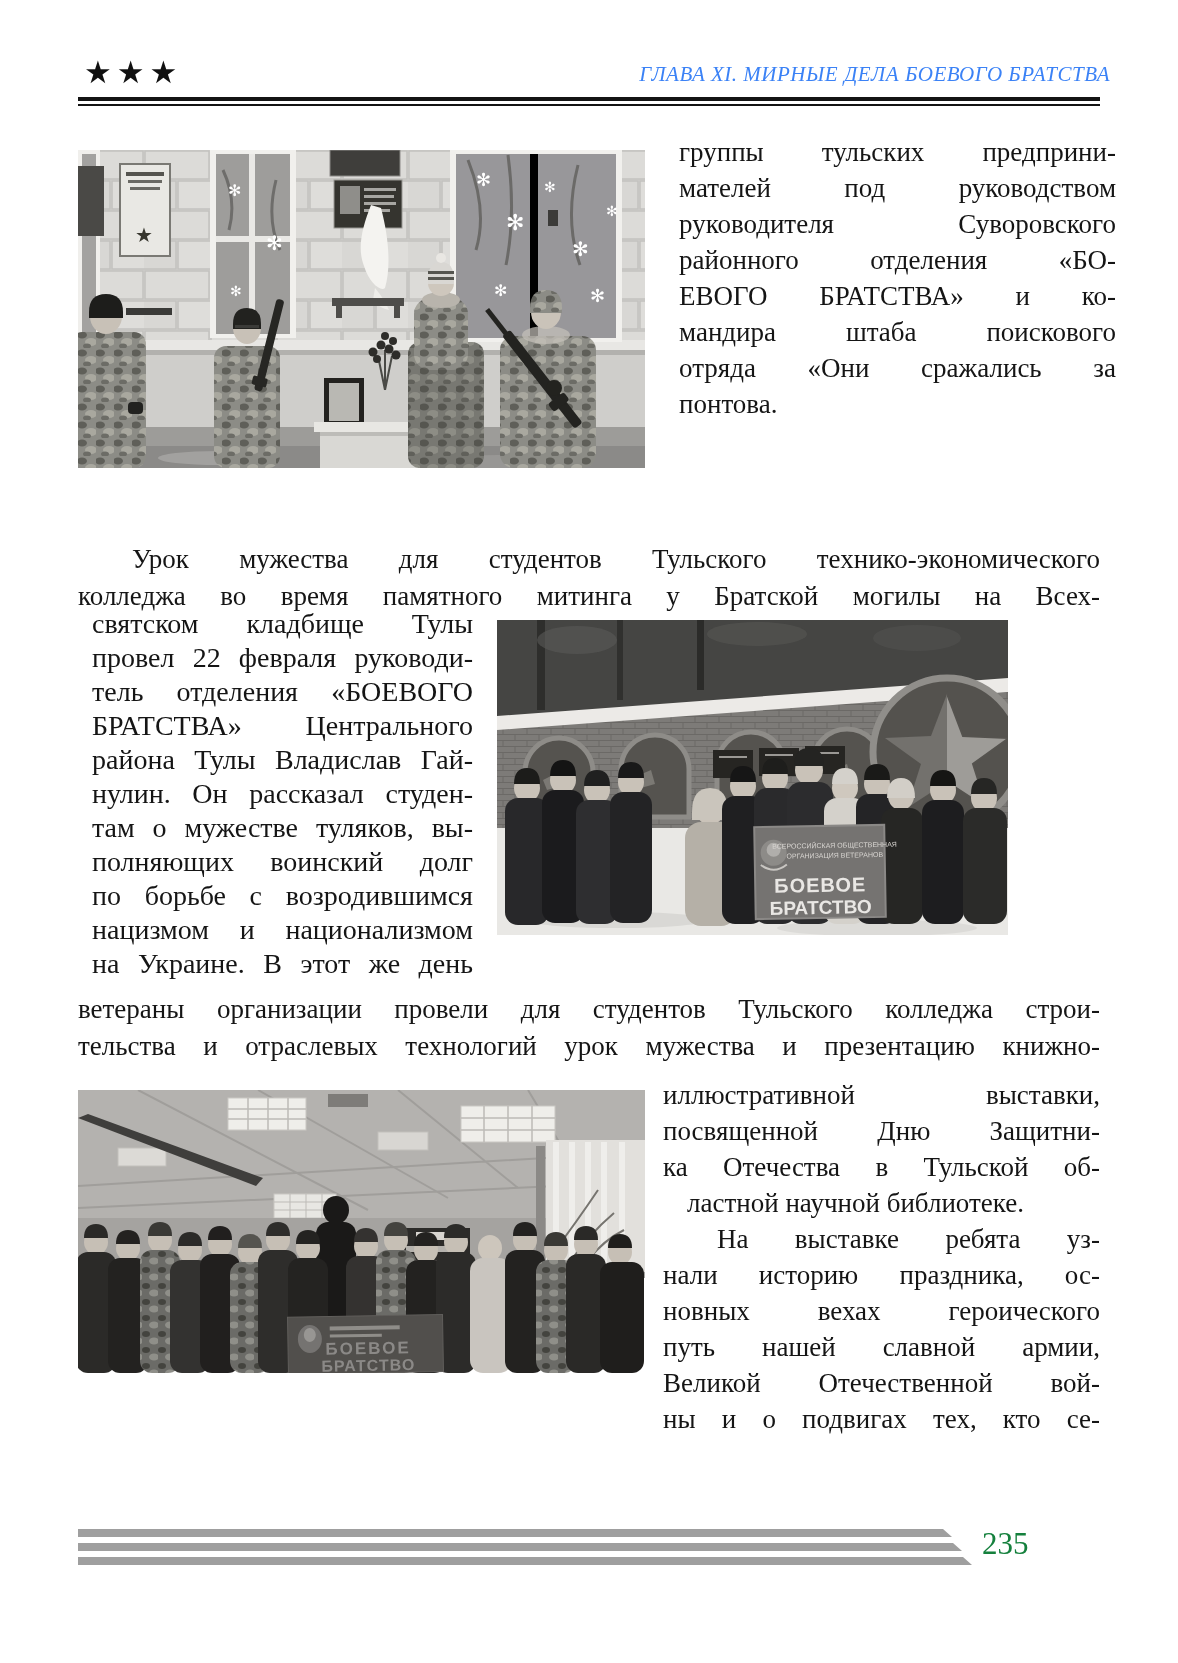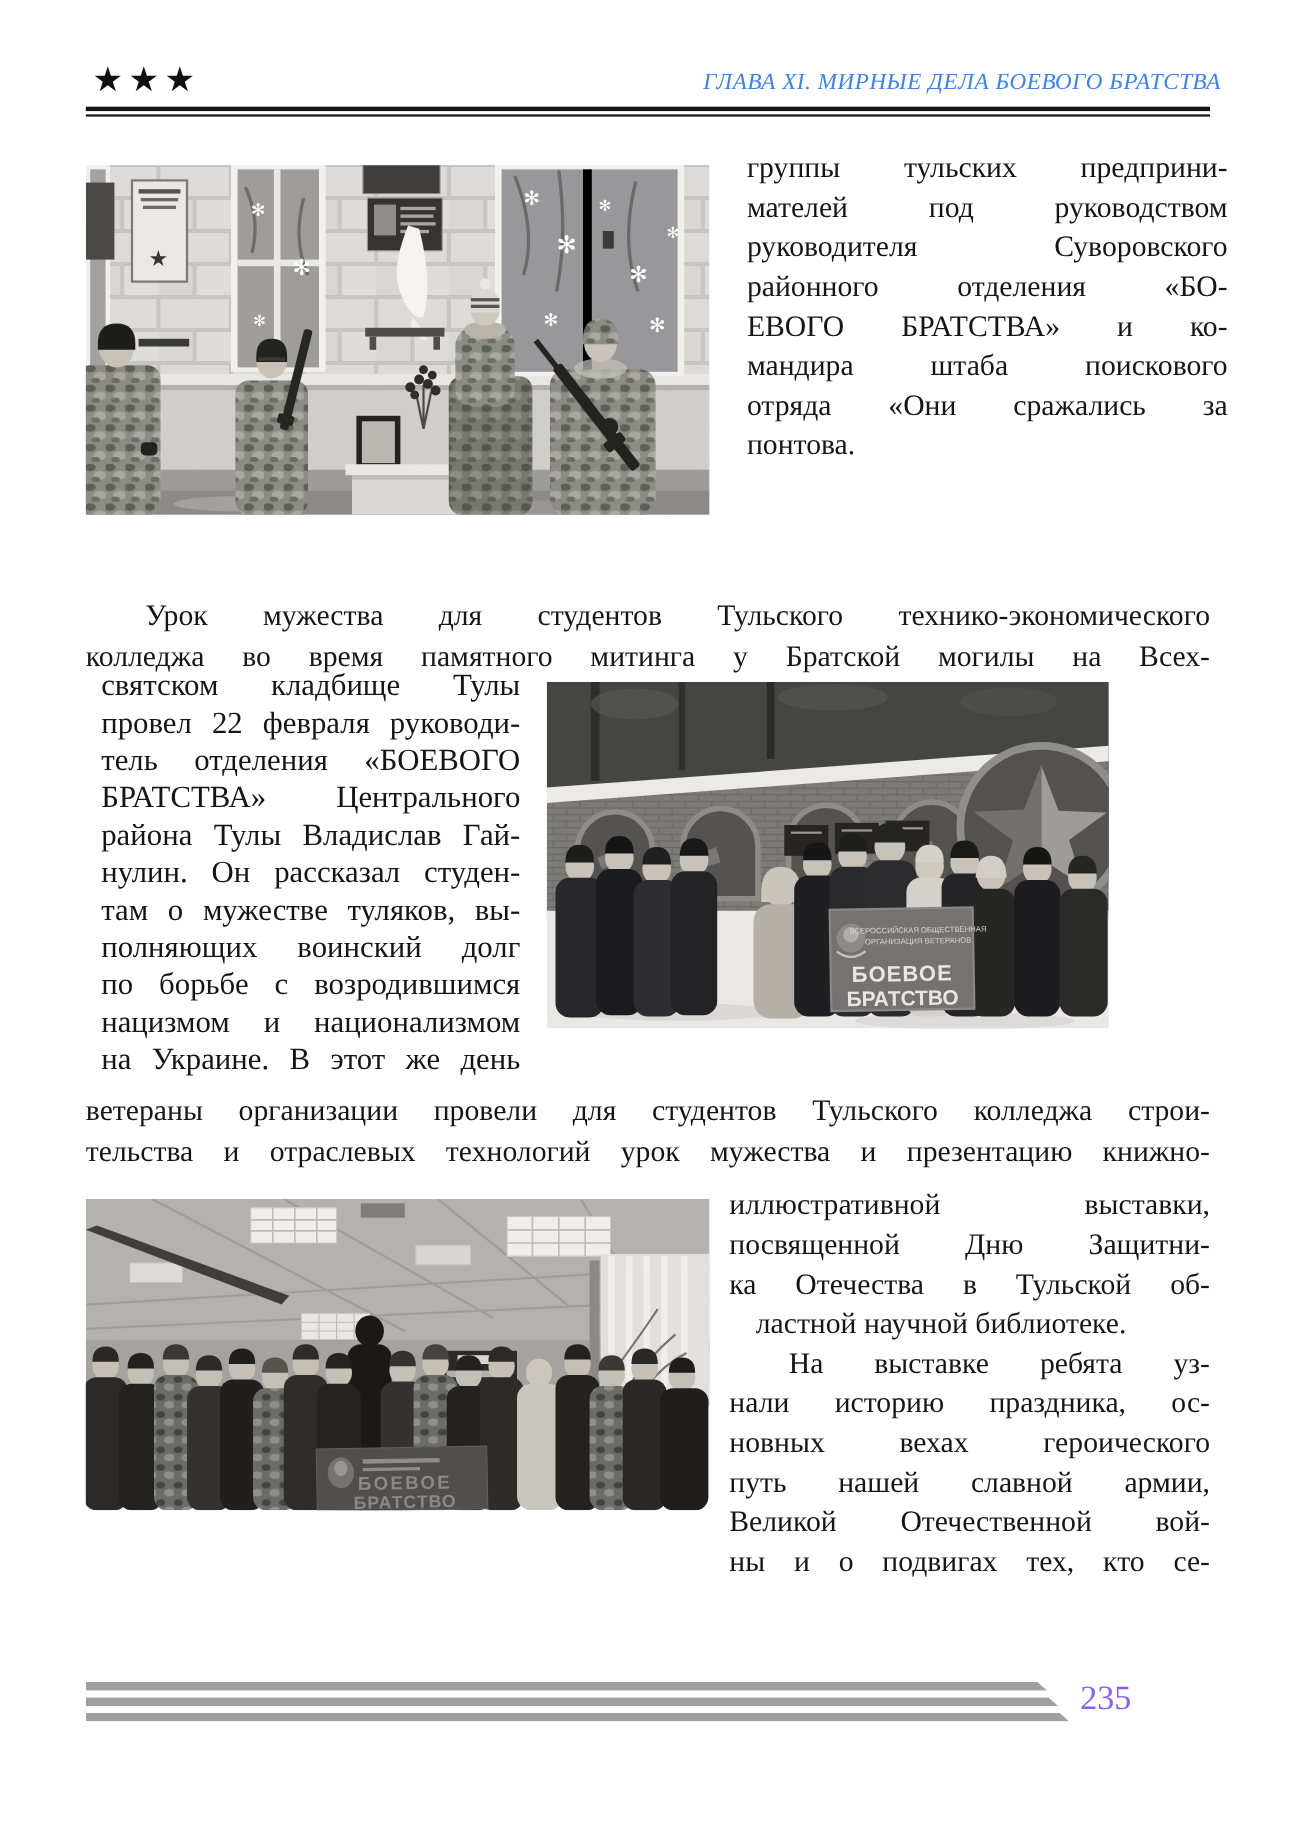--- a/index.html
+++ b/index.html
@@ -26,21 +26,21 @@
   .photo{position:absolute;line-height:0;}
   .photo-1{left:78px;top:150px;}
   .photo-2{left:497px;top:620px;}
   .photo-3{left:78px;top:1090px;}
   
   .bar{position:absolute;left:78px;height:8px;background:#9f9f9f;
        clip-path:polygon(0 0,calc(100% - 9px) 0,100% 100%,0 100%);}
   .bar-1{top:1529px;width:874px;}
   .bar-2{top:1543px;width:884px;}
   .bar-3{top:1557px;width:894px;}
-  .page-num{position:absolute;left:982px;top:1526px;font-size:31px;color:#8b5cf6;}
+  .page-num{position:absolute;left:982px;top:1526px;font-size:31px;color:#15803d;}
   .svg-banner-big{font-family:"Liberation Sans","DejaVu Sans",sans-serif;font-weight:bold;}
   .svg-banner-small{font-family:"Liberation Sans","DejaVu Sans",sans-serif;}
 </style>
 </head>
 <body>
 
 <div class="page">
 
   <div class="hdr-stars">★★★</div>
   <div class="hdr-title">ГЛАВА XI. МИРНЫЕ ДЕЛА БОЕВОГО БРАТСТВА</div>

